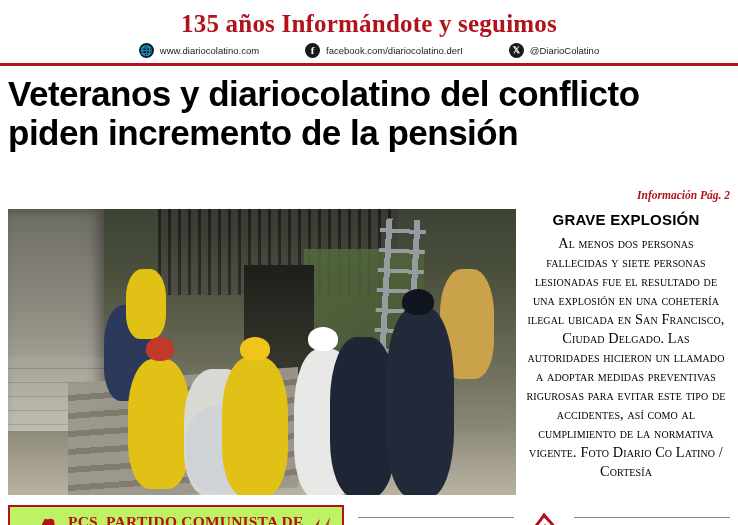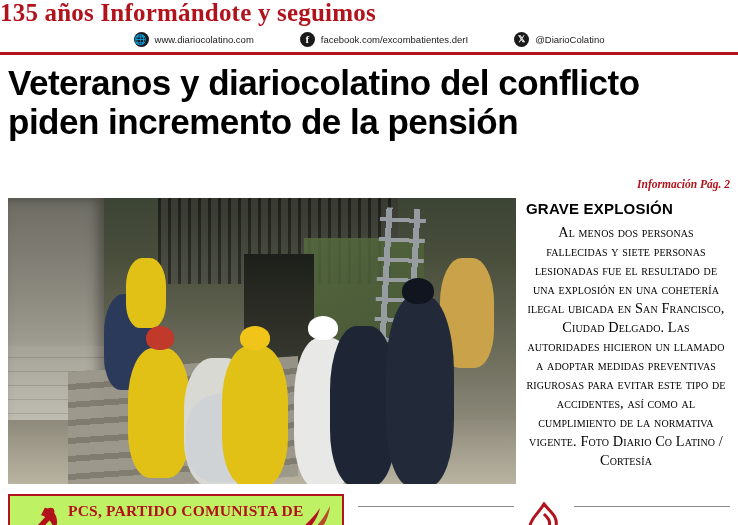--- a/index.html
+++ b/index.html
@@ -16,26 +16,27 @@
   }
   .page {
     position: relative;
     width: 738px;
     height: 525px;
     box-sizing: border-box;
   }
 
   
   .tagline {
+    text-align: center;
     font-family: "Liberation Serif", serif;
     font-weight: bold;
     font-size: 25px;
     color: #b1121b;
     letter-spacing: 0.2px;
-    padding-top: 0;
+    padding-top: 11px;
     line-height: 1.05;
   }
 
   
   .social-strip {
     display: flex;
     justify-content: center;
     align-items: center;
     gap: 46px;
     padding: 6px 0 5px 0;
@@ -186,20 +187,21 @@
     width: 200px;
     flex: 0 0 auto;
     padding-top: 2px;
   }
   .story-title {
     font-family: "Liberation Sans", sans-serif;
     font-weight: bold;
     font-size: 15px;
     letter-spacing: 0.2px;
     margin: 0 0 6px 0;
+    text-align: center;
   }
   .story-body {
     font-family: "Liberation Serif", serif;
     font-size: 14.3px;
     line-height: 1.33;
     margin: 0;
     text-align: center;
     font-variant: small-caps;
     letter-spacing: 0.1px;
   }
@@ -272,21 +274,21 @@
 
   <div class="tagline">135 años Informándote y seguimos</div>
 
   <div class="social-strip">
     <div class="social-item">
       <span class="social-icon web">🌐</span>
       <span>www.diariocolatino.com</span>
     </div>
     <div class="social-item">
       <span class="social-icon fb">f</span>
-      <span>facebook.com/excombatientes.derI</span>
+      <span>facebook.com/diariocolatino.derI</span>
     </div>
     <div class="social-item">
       <span class="social-icon x">𝕏</span>
       <span>@DiarioColatino</span>
     </div>
   </div>
 
   <div class="rule-red"></div>
 
   <div class="headline-wrap">

